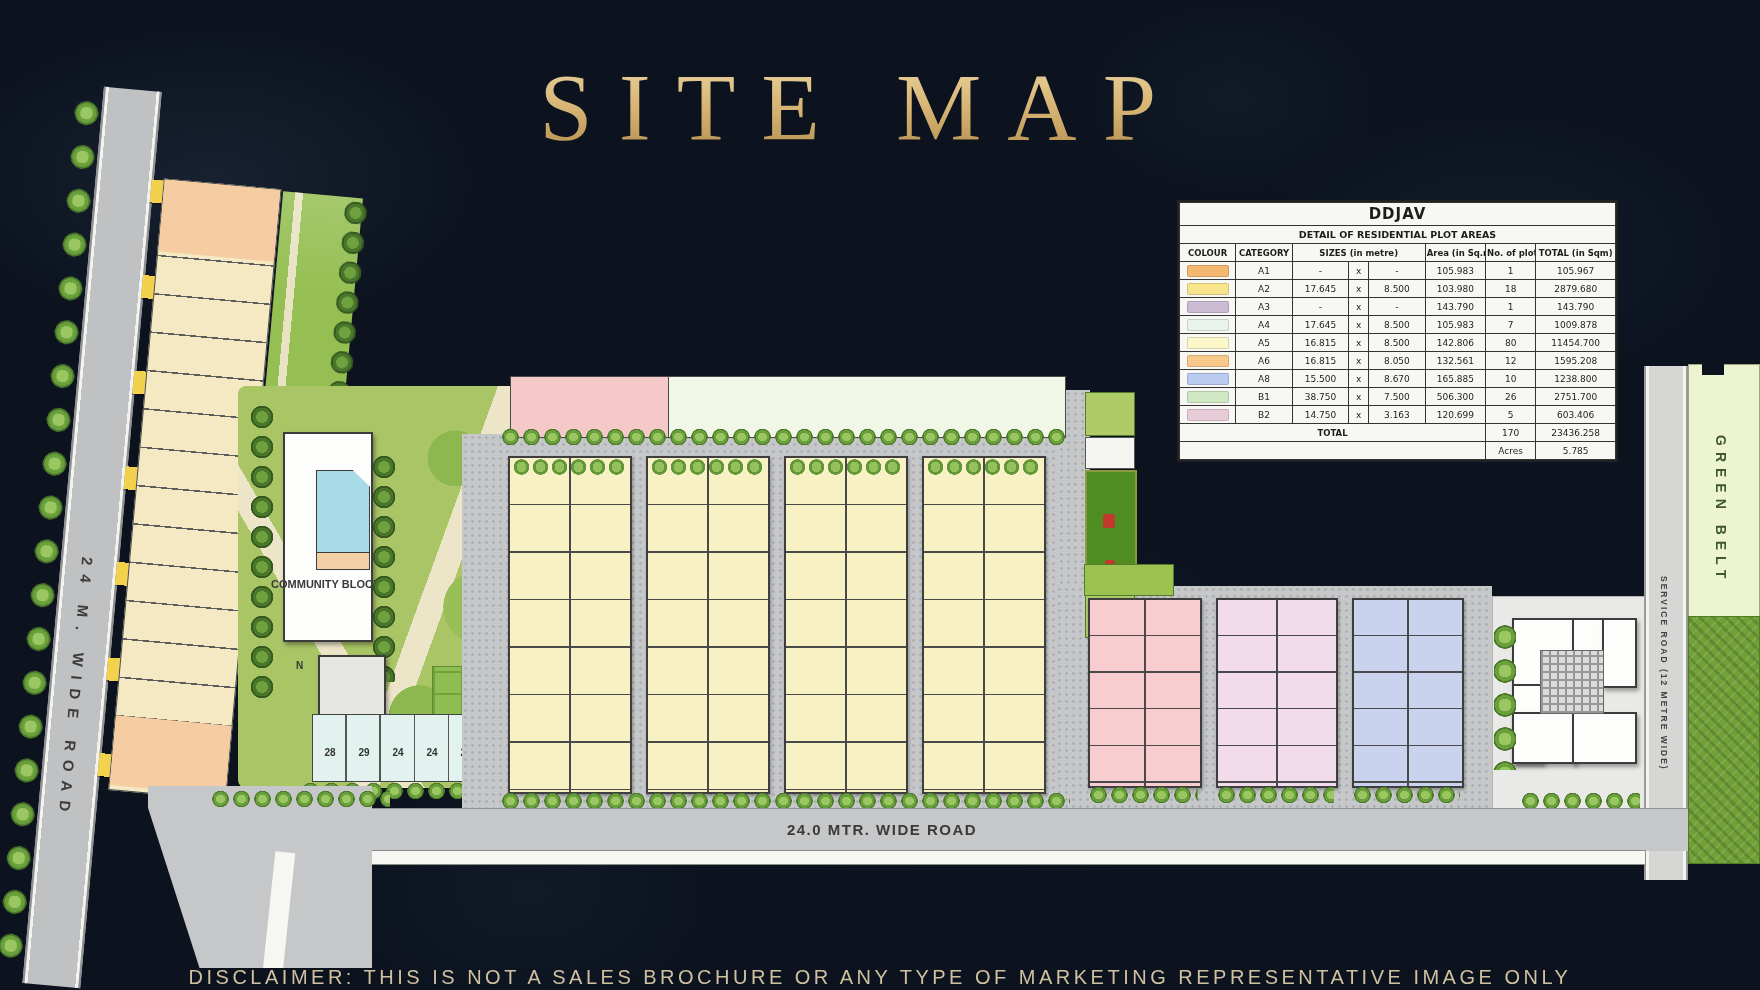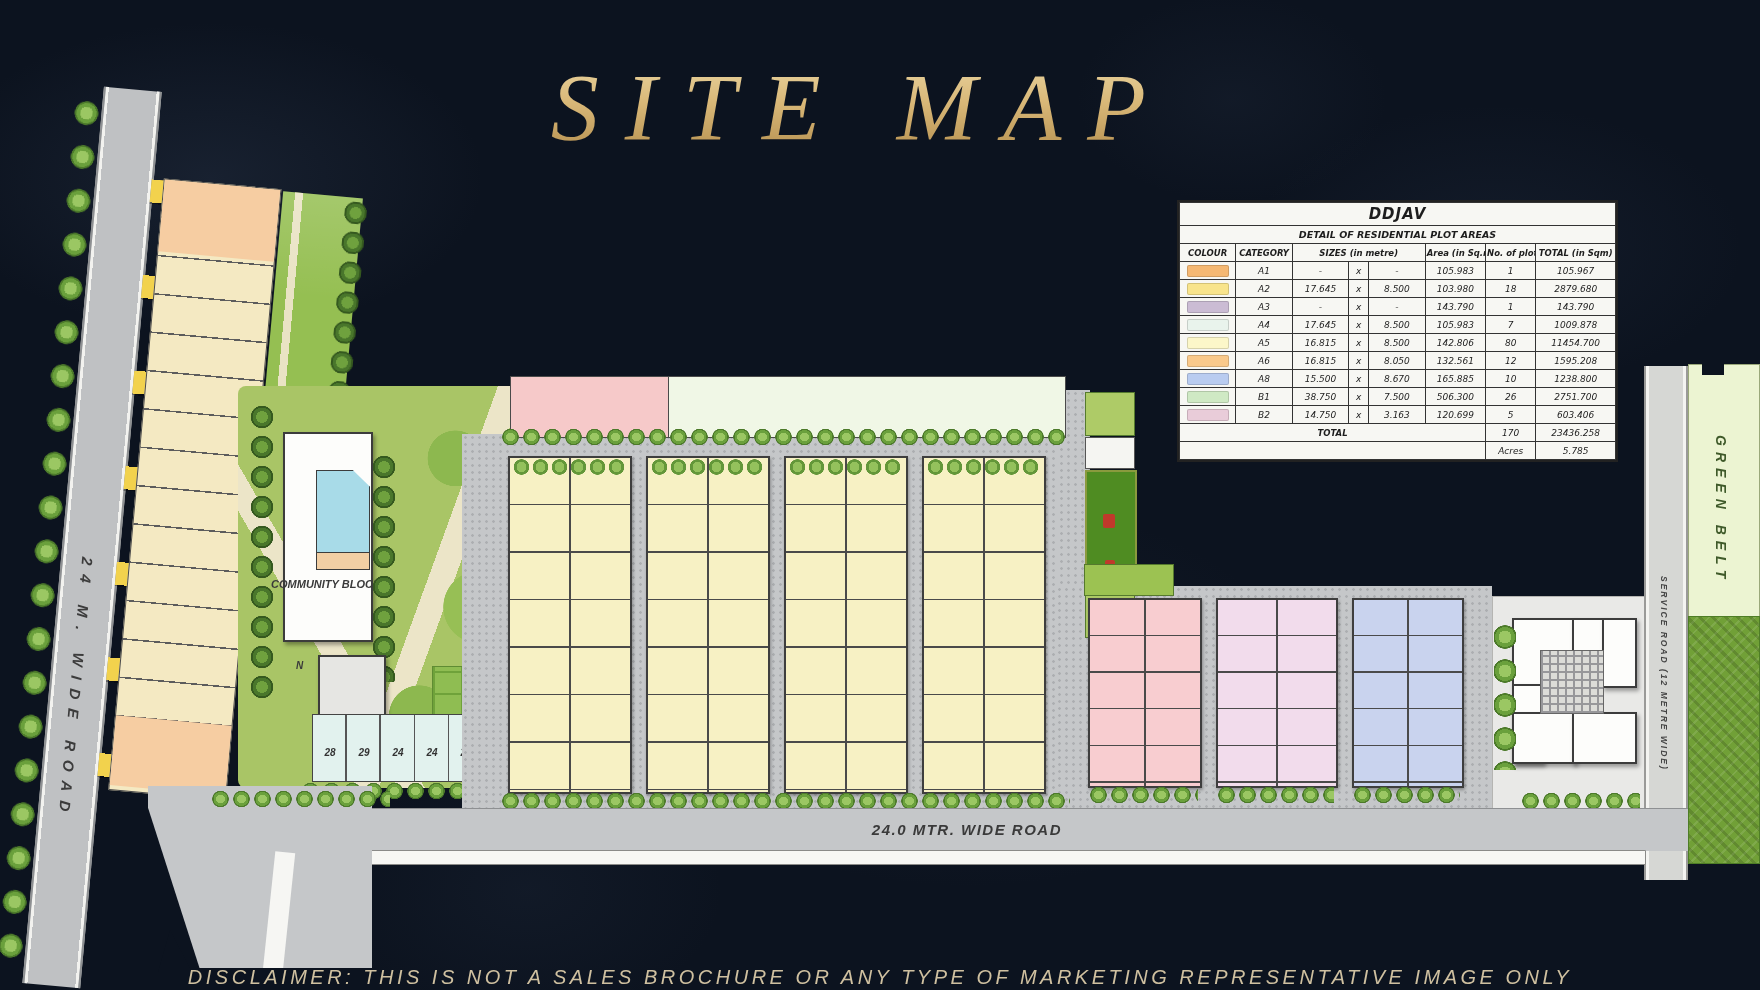--- a/index.html
+++ b/index.html
@@ -5,21 +5,20 @@
   html,body{margin:0;padding:0;background:#0c131f;}
   .stage{position:relative;width:1760px;height:990px;overflow:hidden;
     font-family:"Liberation Sans",sans-serif;
     background-color:#0c131f;
     background-image:
       radial-gradient(ellipse 420px 240px at 12% 18%, rgba(72,88,116,.20), transparent 65%),
       radial-gradient(ellipse 520px 300px at 55% 70%, rgba(60,76,104,.14), transparent 65%),
       radial-gradient(ellipse 380px 220px at 85% 25%, rgba(64,80,110,.14), transparent 65%),
       radial-gradient(ellipse 300px 200px at 30% 90%, rgba(58,74,100,.12), transparent 65%),
       radial-gradient(ellipse 240px 160px at 70% 10%, rgba(70,86,114,.10), transparent 65%);
-    font-style: italic;
   }
   
   .site-title{position:absolute;top:52px;left:50%;transform:translateX(-53%);
     font-family:"Liberation Serif","DejaVu Serif",serif;font-size:96px;font-weight:400;
     letter-spacing:26px;white-space:nowrap;
     background:linear-gradient(180deg,#ecd9a8 0%,#d9b878 45%,#b08a4a 100%);
     -webkit-background-clip:text;background-clip:text;color:transparent;
   }
   
   .legend{position:absolute;left:1177px;top:200px;width:437px;background:#f7f7f3;
@@ -202,21 +201,21 @@
        background-image:linear-gradient(90deg,#f4f4f1 0 3px, transparent 3px calc(100% - 3px), #f4f4f1 calc(100% - 3px));">
     <div class="vtext" style="position:absolute;left:13px;top:210px;font-size:8.5px;letter-spacing:2px;color:#444;font-weight:bold;">SERVICE ROAD (12 METRE WIDE)</div>
   </div>
   <div class="abs" style="left:1688px;top:364px;width:70px;height:252px;background:#ecf4d2;border:1.5px solid #9aa87a;">
     <div class="vtext" style="position:absolute;left:24px;top:70px;font-size:14px;letter-spacing:6px;color:#3f5a2a;font-weight:bold;">GREEN BELT</div>
   </div>
   <div class="abs garden-dense" style="left:1688px;top:616px;width:70px;height:246px;"></div>
   <div class="abs" style="left:1702px;top:362px;width:22px;height:13px;background:#0c131f;"></div>
 
   <div class="abs road" style="left:262px;top:808px;width:1426px;height:42px;border-top:1.5px solid #8e9092;">
-    <div class="label" style="position:absolute;left:440px;top:12px;width:360px;text-align:right;font-size:15px;letter-spacing:1.5px;">24.0 MTR. WIDE ROAD</div>
+    <div class="label" style="position:absolute;left:440px;top:12px;width:360px;text-align:center;font-size:15px;letter-spacing:1.5px;">24.0 MTR. WIDE ROAD</div>
   </div>
   <div class="abs" style="left:352px;top:850px;width:1292px;height:13px;background:#f7f7f4;border:1px solid #8a8a88;border-radius:10px 0 0 0;"></div>
 
   <div class="abs" style="left:148px;top:786px;width:224px;height:182px;background:#c5c7c9;
        clip-path:polygon(0 0,100% 0,100% 100%,23% 100%,0 12%);">
     <div style="position:absolute;left:54%;top:36%;width:9%;height:66%;background:#f6f6f3;transform:rotate(6deg);"></div>
   </div>
   <div class="abs" style="left:158px;top:930px;width:0;height:0;border-bottom:42px solid #0c131f;border-left:12px solid transparent;border-right:22px solid transparent;"></div>
   <div class="abs trow" style="left:210px;top:790px;width:180px;"></div>
 

